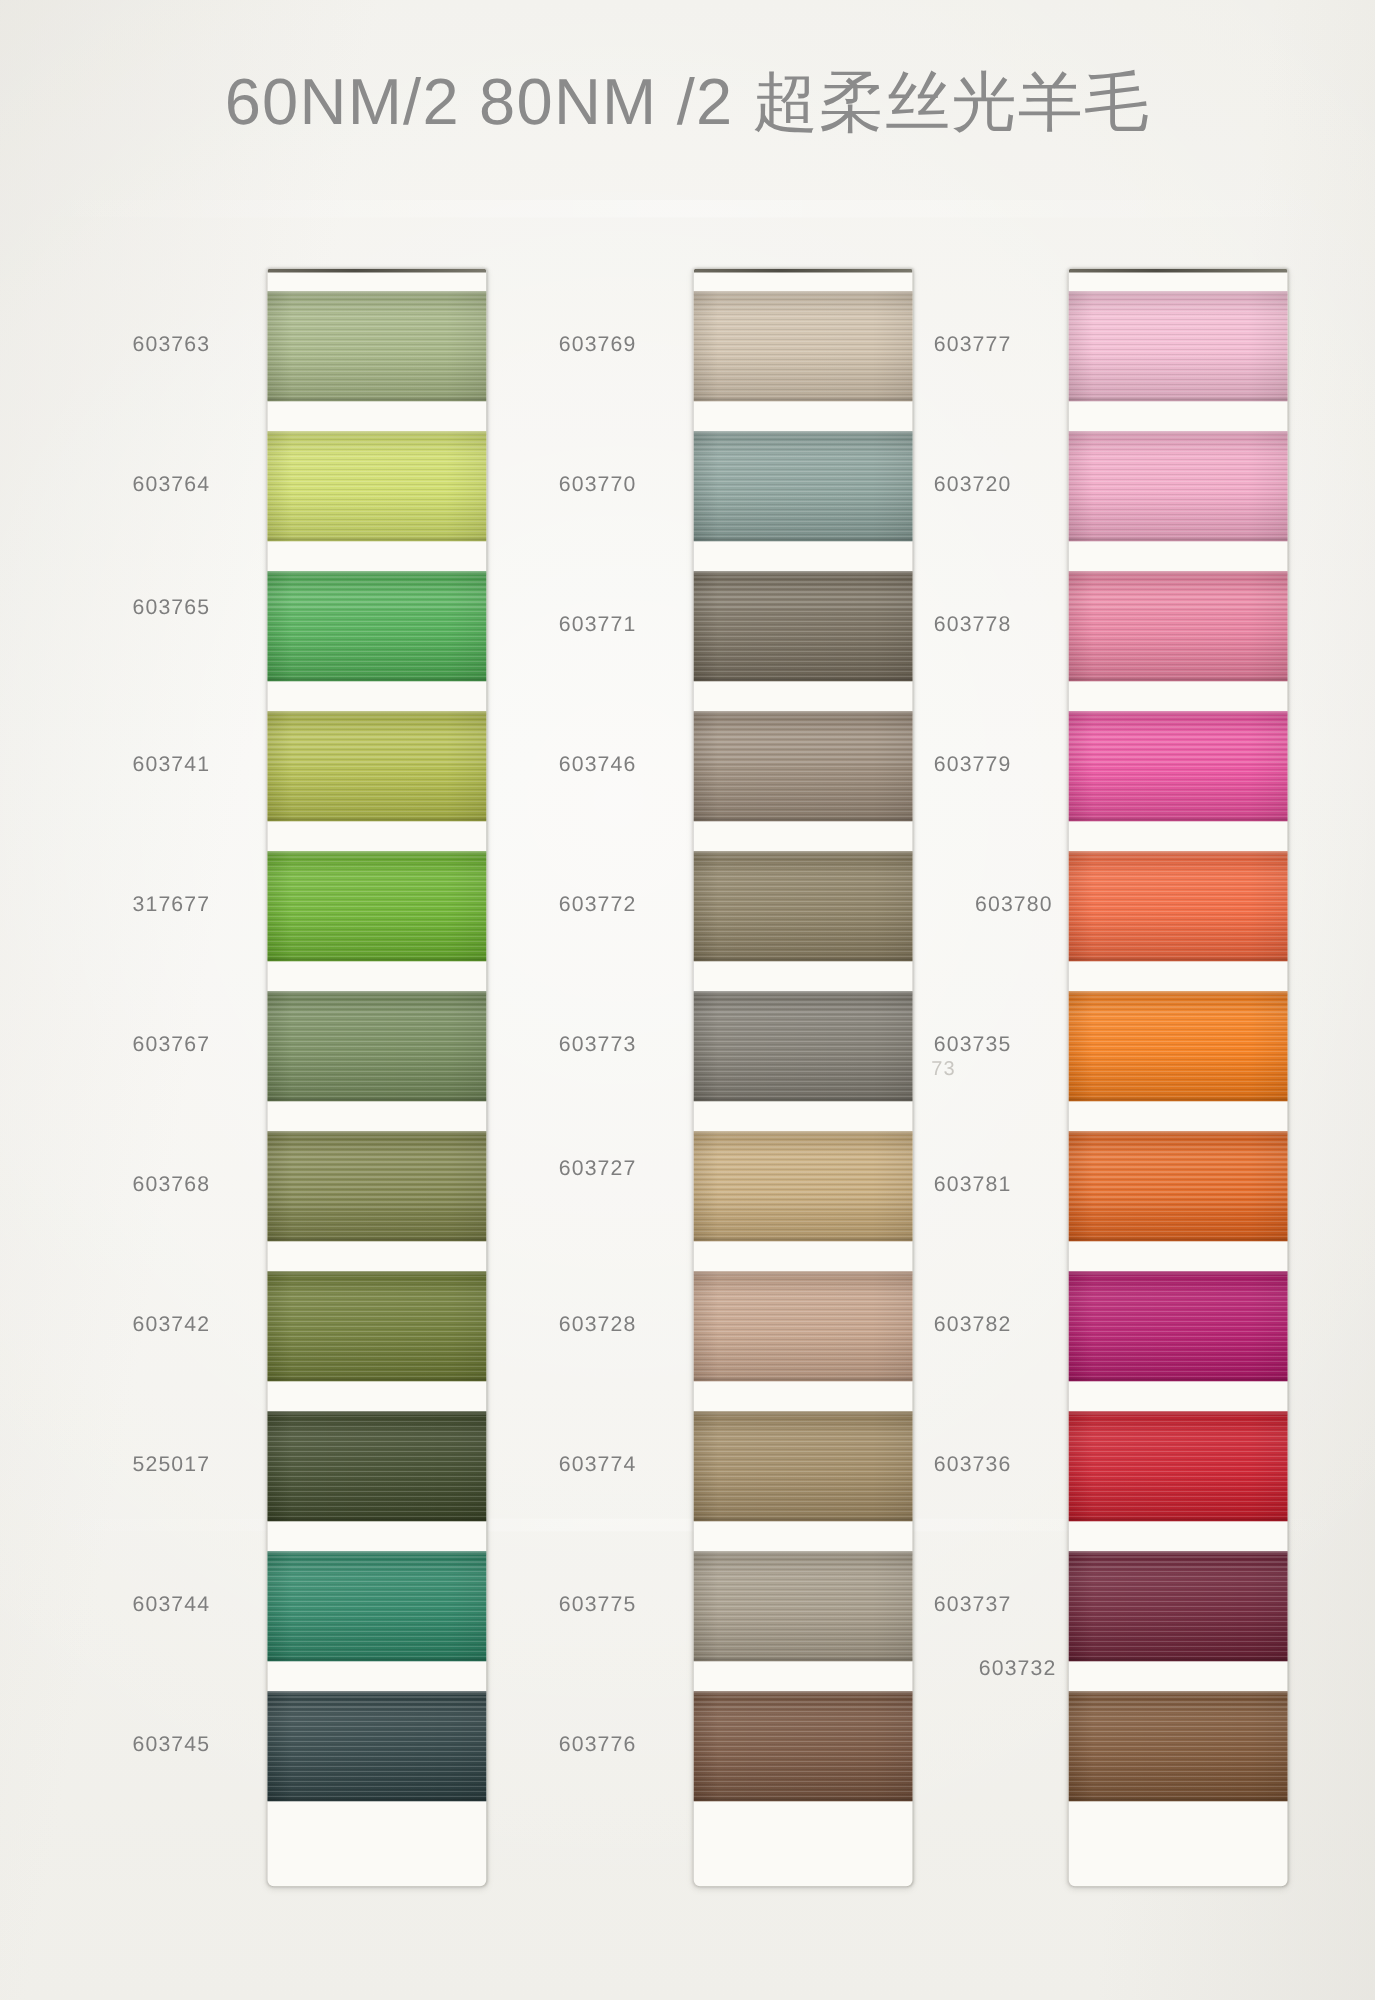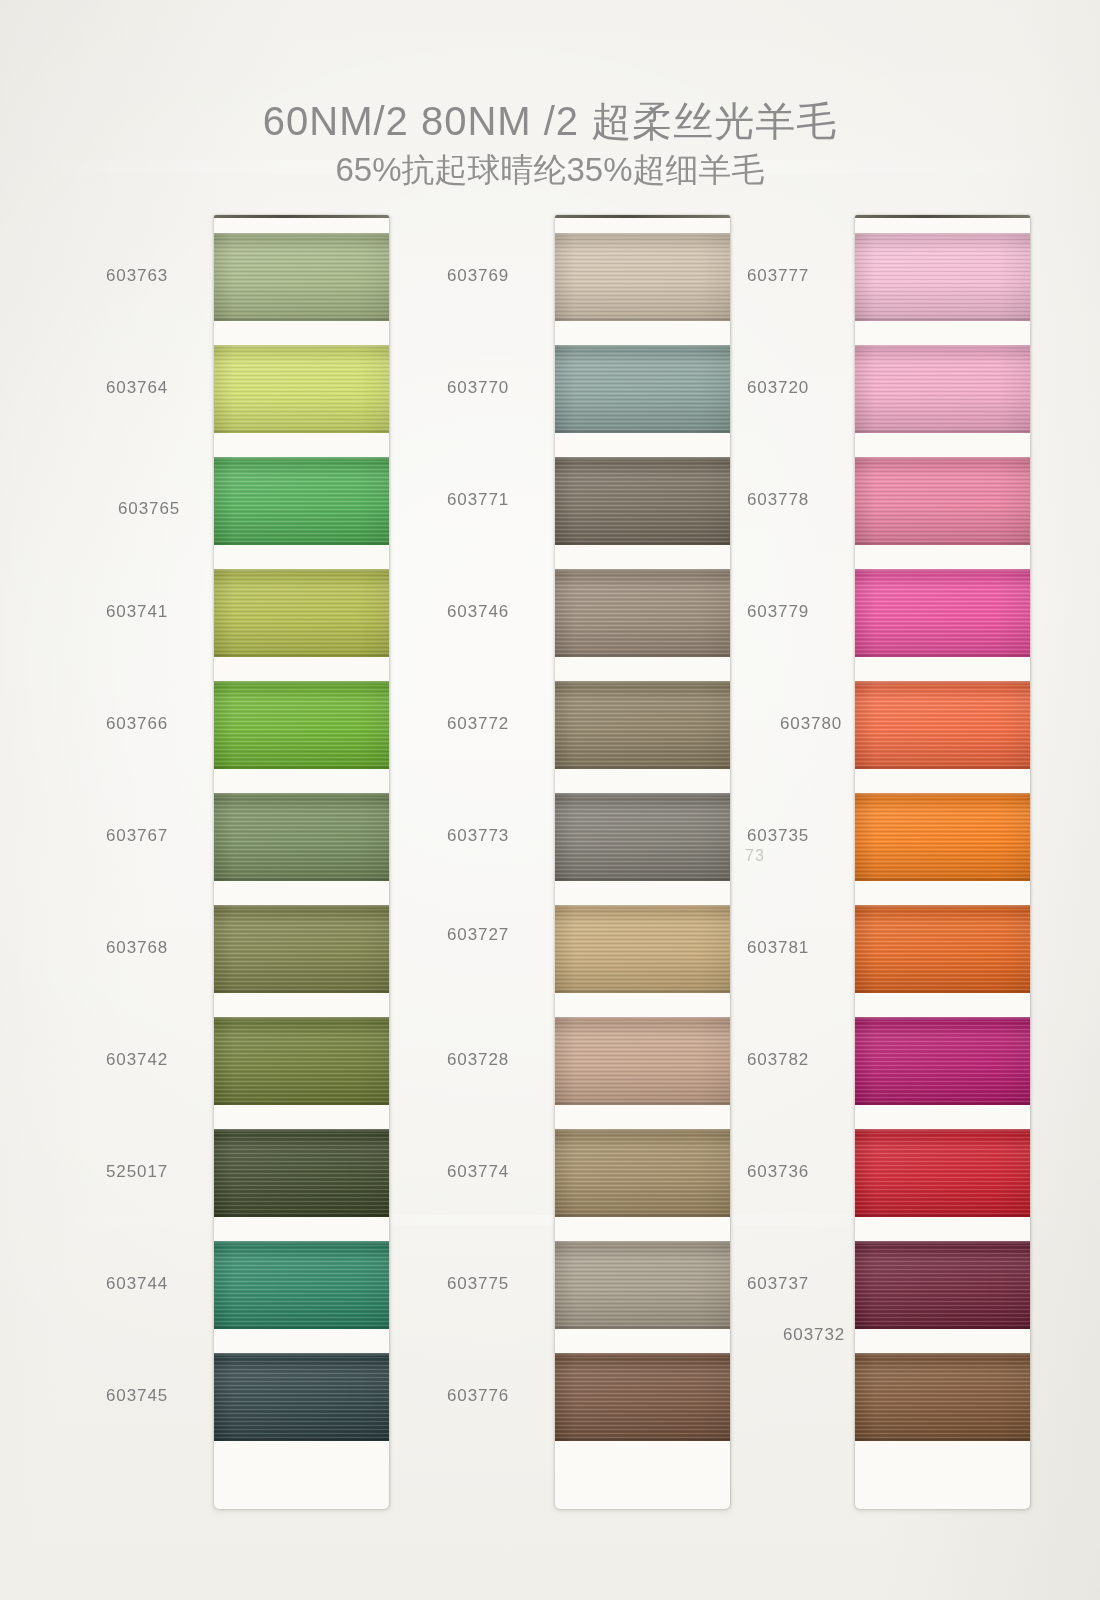--- a/index.html
+++ b/index.html
@@ -38,27 +38,26 @@
   
   .header {
     position: absolute;
     top: 52px;
     left: 0;
     width: 1100px;
     text-align: center;
     z-index: 10;
   }
   .title-main {
-    font-size: 40px;
+    font-size: 52px;
     letter-spacing: 1px;
     color: #8b8b8b;
     line-height: 1.16;
     font-weight: 400;
     white-space: nowrap;
-    margin-top: 46px;
   }
   .title-sub {
     font-size: 33px;
     color: #90908e;
     line-height: 1.2;
     margin-top: 6px;
     font-weight: 400;
     white-space: nowrap;
   }
 
@@ -169,33 +168,32 @@
 </style>
 </head>
 <body>
 
 <div class="paper-texture"></div>
 <div class="crease" style="top:160px;left:0;width:1100px;height:14px;"></div>
 <div class="crease" style="top:1215px;left:0;width:1100px;height:10px;"></div>
 
 <div class="header">
   <div class="title-main">60NM/2  80NM /2 超柔丝光羊毛</div>
-  <div class="title-sub">65%抗起球晴纶35%超细羊毛</div>
 </div>
 
 <div class="board">
 
   <div class="column col-1">
     <div class="col-inner">
       <div class="labels">
           <div class="swatch-label" style="top: 51px; left: 10px;">603763</div>
           <div class="swatch-label" style="top: 163px; left: 10px;">603764</div>
-          <div class="swatch-label" style="top: 284px; left: 10px; margin-left: 12px;">603765</div>
+          <div class="swatch-label" style="top: 261px; left: 10px;">603765</div>
           <div class="swatch-label" style="top: 387px; left: 10px;">603741</div>
-          <div class="swatch-label" style="top: 499px; left: 10px;">603766</div>
+          <div class="swatch-label" style="top: 499px; left: 10px;">317677</div>
           <div class="swatch-label" style="top: 611px; left: 10px; text-align: center;">603767</div>
           <div class="swatch-label" style="top: 723px; left: 10px;">603768</div>
           <div class="swatch-label" style="top: 835px; left: 10px;">603742</div>
           <div class="swatch-label" style="top: 947px; left: 10px;">525017</div>
           <div class="swatch-label" style="top: 1059px; left: 10px;">603744</div>
           <div class="swatch-label" style="top: 1171px; left: 10px;">603745</div>
         </div>
       <div class="card" style="height: 1294px; left: 118px;">
           <div class="yarn" title="sage-green" style="top: 18px; height: 88px; background: rgb(164, 180, 132);">
             <div class="yarn-body"></div>

